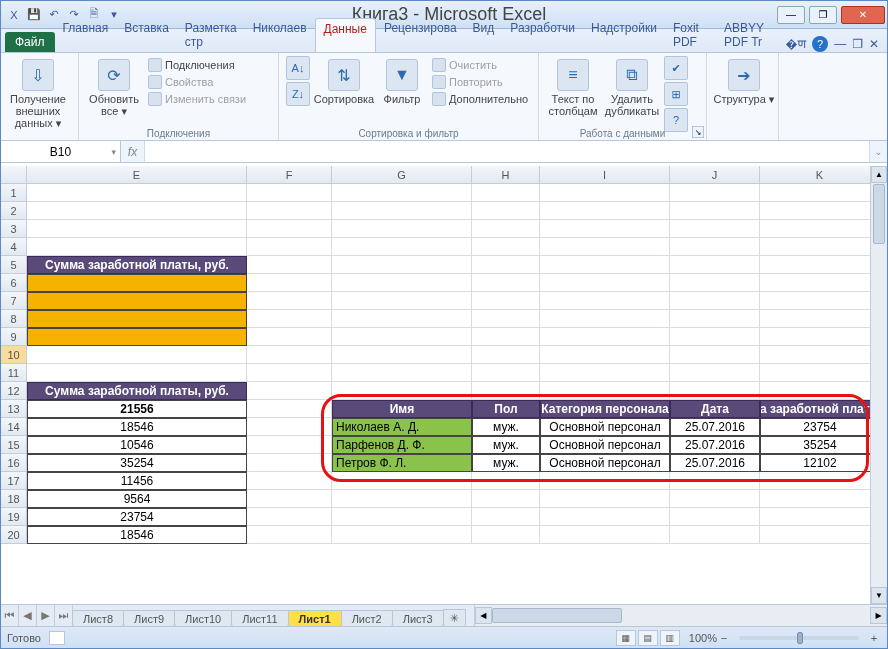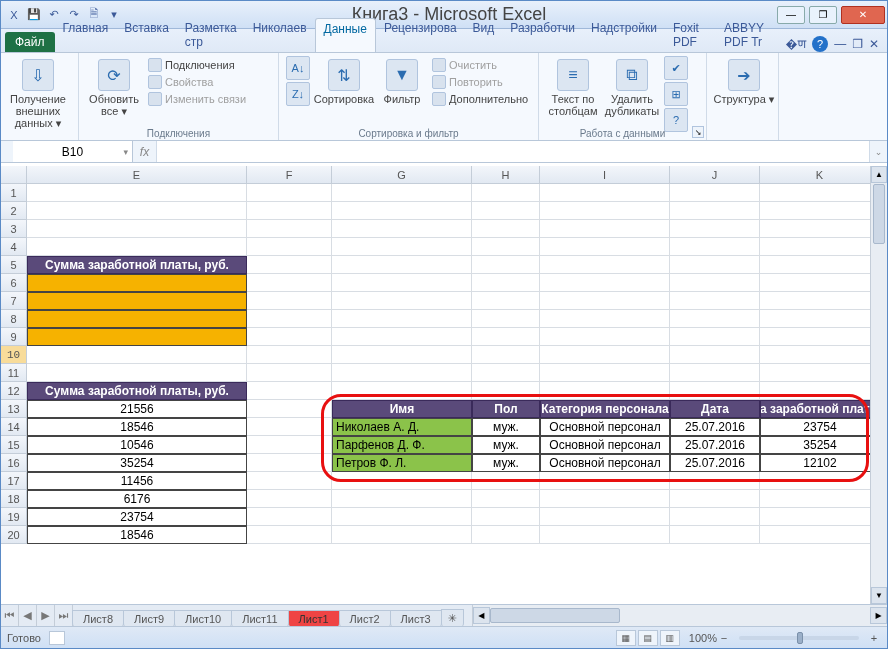--- a/index.html
+++ b/index.html
@@ -11,55 +11,55 @@
 .qat-icon { width: 18px; height: 18px; display: flex; align-items: center; justify-content: center; font-size: 11px; color: #3b5998; }
 .title-text { flex: 1; text-align: center; font-size: 18px; color: #444; }
 .winbtns { display: flex; }
 .winbtn { width: 28px; height: 18px; margin: 0 2px; border: 1px solid #8aa; border-radius: 2px; font-size: 10px; display: flex; align-items: center; justify-content: center; background: #e9f2fc; }
 .winbtn.close { background: #e06650; color: #fff; border-color: #b03020; width: 44px; }
 
 
 .tabsrow { height: 24px; display: flex; align-items: flex-end; background: linear-gradient(#e8f0fb, #dfe9f6); border-bottom: 1px solid #b8c7d9; padding-left: 4px; gap:0; }
 .filetab { background: #1e7145; color:#fff; font-size:12px; padding:3px 10px; border-radius:3px 3px 0 0; }
 .tab { font-size:12px; color:#3b5998; padding:3px 8px; cursor:pointer; }
-.tab.active { background:#f5f9fe; border:1px solid #b8c7d9; border-bottom:none; border-radius:3px 3px 0 0; color:#0369a1; }
+.tab.active { background:#f5f9fe; border:1px solid #b8c7d9; border-bottom:none; border-radius:3px 3px 0 0; color:#b91c1c; }
 .tabsrow .right { margin-left:auto; display:flex; gap:6px; padding-right:8px; font-size:12px; color:#3b5998; align-items:center; }
 .helpcircle { width:16px; height:16px; border-radius:50%; background:#2371c9; color:#fff; font-size:11px; display:flex;align-items:center;justify-content:center; }
 
 
 .ribbon { height: 88px; background:#f5f9fe; border-bottom:1px solid #b8c7d9; display:flex; }
 .group { border-right:1px solid #d0dbe8; padding:2px 6px 0 6px; display:flex; flex-direction:column; position:relative; }
 .grouplabel { position:absolute; bottom:1px; left:0; right:0; text-align:center; font-size:10px; color:#6a7a8c; }
 .big { display:flex; flex-direction:column; align-items:center; justify-content:flex-start; width:62px; font-size:11px; color:#444; text-align:center; gap:2px; padding-top:4px; }
 .bigicon { width:32px; height:32px; background:#dce6f2; border:1px solid #b0c4de; border-radius:3px; display:flex;align-items:center;justify-content:center; font-size:16px; color:#2b6cb0; }
 .row { display:flex; align-items:flex-start; gap:2px; }
 .smallstack { display:flex; flex-direction:column; gap:1px; font-size:11px; color:#444; padding-top:2px;}
 .smallstack .item { display:flex; align-items:center; gap:3px; padding:1px 3px; }
 .smallstack .item.disabled { color:#a0a0a0; }
 .smicon { width:14px; height:14px; background:#d8e2ee; border:1px solid #b0c4de; display:inline-block; border-radius:2px; }
 .tinyicon { width:24px; height:24px; background:#dce6f2; border:1px solid #b0c4de; border-radius:2px; display:flex;align-items:center;justify-content:center; font-size:11px; color:#2b6cb0; margin:1px;}
 .dlg-launcher { position:absolute; right:2px; bottom:2px; width:12px; height:12px; border:1px solid #b0c4de; font-size:8px; display:flex;align-items:center;justify-content:center; background:#eef4fb; }
 
 
-.fbar { height:22px; display:flex; align-items:stretch; border-bottom:1px solid #b8c7d9; font-size:12px; background:#eef4fb;padding-left:12px;}
+.fbar { height:22px; display:flex; align-items:stretch; border-bottom:1px solid #b8c7d9; font-size:12px; background:#eef4fb;}
 .namebox { width:120px; border-right:1px solid #b8c7d9; display:flex; align-items:center; justify-content:center; background:#fff; position:relative;}
 .namebox::after { content:"▾"; position:absolute; right:4px; font-size:9px; color:#888;}
 .fxbtn { width:24px; display:flex;align-items:center;justify-content:center; color:#888; font-style:italic; border-right:1px solid #d0dbe8;}
 .fxinput { flex:1; background:#fff; display:flex;align-items:center; padding-left:4px;}
 .expand { width:18px; border-left:1px solid #d0dbe8; display:flex;align-items:center;justify-content:center; font-size:9px; color:#888;}
 
 
 .gridwrap { position:absolute; top:165px; left:0; right:0; bottom:44px; overflow:hidden; }
 .grid { position:relative; width:100%; height:100%; background:#fff; }
 .colheads { display:flex; height:18px; background:linear-gradient(#f3f6fb,#e2e9f2); border-bottom:1px solid #c4cdd8; }
 .rowheadspacer { width:26px; border-right:1px solid #c4cdd8; background:linear-gradient(#f3f6fb,#e2e9f2);}
 .colhead { border-right:1px solid #c4cdd8; font-size:11px; color:#555; display:flex;align-items:center;justify-content:center; }
 .rows { }
 .gridrow { display:flex; height:18px; }
-.gridrow.hselected .rowhead { background:#f8dc9a;font-family:Liberation Mono, monospace; }
+.gridrow.hselected .rowhead { background:#f8dc9a; }
 .rowhead { width:26px; background:linear-gradient(#f3f6fb,#e2e9f2); border-right:1px solid #c4cdd8; border-bottom:1px solid #c4cdd8; font-size:11px; color:#555; display:flex;align-items:center;justify-content:center;}
 .cell { border-right:1px solid #d8dde3; border-bottom:1px solid #d8dde3; font-size:12px; padding:0 3px; display:flex; align-items:center; overflow:hidden; white-space:nowrap;}
 
 
 .cE { width:220px; } .cF { width:85px; } .cG { width:140px; } .cH { width:68px; } .cI { width:130px; } .cJ { width:90px; } .cK { width:120px; }
 
 
 .hdrpurple { background:#5a4a7a; color:#fff; font-weight:bold; border:1px solid #3a2a5a !important; justify-content:center;}
 .orangefill { background:#f6b200; }
 .thickborder { border:1px solid #444 !important; }
@@ -74,21 +74,21 @@
 .vscroll { position:absolute; top:0; right:0; bottom:0; width:17px; background:#e8edf3; border-left:1px solid #c4cdd8; }
 .vscroll .btn { height:17px; background:#dce4ee; border:1px solid #b8c7d9; font-size:8px; display:flex;align-items:center;justify-content:center;}
 .vscroll .thumb { position:absolute; top:18px; left:2px; right:2px; height:60px; background:#cdd8e6; border:1px solid #a8b8cc; border-radius:2px;}
 
 
 .sheetbar { position:absolute; left:0; right:0; bottom:22px; height:22px; display:flex; background:#e4ebf4; border-top:1px solid #b8c7d9; font-size:11px;}
 .navset { display:flex; }
 .navset .nb { width:18px; border-right:1px solid #c4cdd8; display:flex;align-items:center;justify-content:center; color:#777;}
 .sheettabs { display:flex; align-items:flex-end; }
 .sheettab { padding:2px 10px; background:#dfe7f1; border:1px solid #b8c7d9; border-bottom:none; margin-left:-1px; color:#555; border-radius:0 0 4px 4px; transform:translateY(1px);}
-.sheettab.active { background:#ef4444; color:#333; font-weight:normal; }
+.sheettab.active { background:#fde047; color:#333; font-weight:bold; }
 .hscroll { flex:1; display:flex; align-items:center; margin-left:8px; background:#e8edf3; border-left:1px solid #c4cdd8;}
 .hscroll .btn { width:17px; height:17px; background:#dce4ee; border:1px solid #b8c7d9; font-size:8px; display:flex;align-items:center;justify-content:center;}
 .hscroll .track { flex:1; height:17px; position:relative; }
 .hscroll .thumb { position:absolute; left:0; top:1px; bottom:1px; width:130px; background:#cdd8e6; border:1px solid #a8b8cc; border-radius:2px;}
 
 
 .status { position:absolute; left:0; right:0; bottom:0; height:22px; background:linear-gradient(#dfe9f6,#cfe0f5); border-top:1px solid #b8c7d9; display:flex; align-items:center; font-size:11px; color:#555; padding:0 6px;}
 .status .spacer { flex:1; }
 .viewbtn { width:20px; height:16px; border:1px solid #b8c7d9; background:#eef4fb; margin:0 1px; display:flex;align-items:center;justify-content:center; font-size:9px;}
 .zoomslider { width:120px; height:4px; background:#c8d6e8; margin:0 8px; position:relative; border-radius:2px;}
@@ -364,21 +364,21 @@
           <div class="cell cE hdrpurple">Сумма заработной платы, руб.</div>
           <div class="cell cF"></div>
           <div class="cell cG"></div>
           <div class="cell cH"></div>
           <div class="cell cI"></div>
           <div class="cell cJ"></div>
           <div class="cell cK"></div>
         </div>
         <div class="gridrow" style="">
           <div class="rowhead">13</div>
-          <div class="cell cE thickborder" style="justify-content: center;">21556</div>
+          <div class="cell cE thickborder" style="justify-content: center; font-weight: bold;">21556</div>
           <div class="cell cF"></div>
           <div class="cell cG hdrpurple">Имя</div>
           <div class="cell cH hdrpurple">Пол</div>
           <div class="cell cI hdrpurple">Категория персонала</div>
           <div class="cell cJ hdrpurple">Дата</div>
           <div class="cell cK hdrpurple">а заработной платы</div>
         </div>
         <div class="gridrow" style="">
           <div class="rowhead">14</div>
           <div class="cell cE thickborder" style="justify-content: center;">18546</div>
@@ -414,21 +414,21 @@
           <div class="cell cE thickborder" style="justify-content: center;">11456</div>
           <div class="cell cF"></div>
           <div class="cell cG"></div>
           <div class="cell cH"></div>
           <div class="cell cI"></div>
           <div class="cell cJ"></div>
           <div class="cell cK"></div>
         </div>
         <div class="gridrow" style="">
           <div class="rowhead">18</div>
-          <div class="cell cE thickborder" style="justify-content: center;">6176</div>
+          <div class="cell cE thickborder" style="justify-content: center;">9564</div>
           <div class="cell cF"></div>
           <div class="cell cG"></div>
           <div class="cell cH"></div>
           <div class="cell cI"></div>
           <div class="cell cJ"></div>
           <div class="cell cK"></div>
         </div>
         <div class="gridrow" style="">
           <div class="rowhead">19</div>
           <div class="cell cE thickborder" style="justify-content: center;">23754</div>

